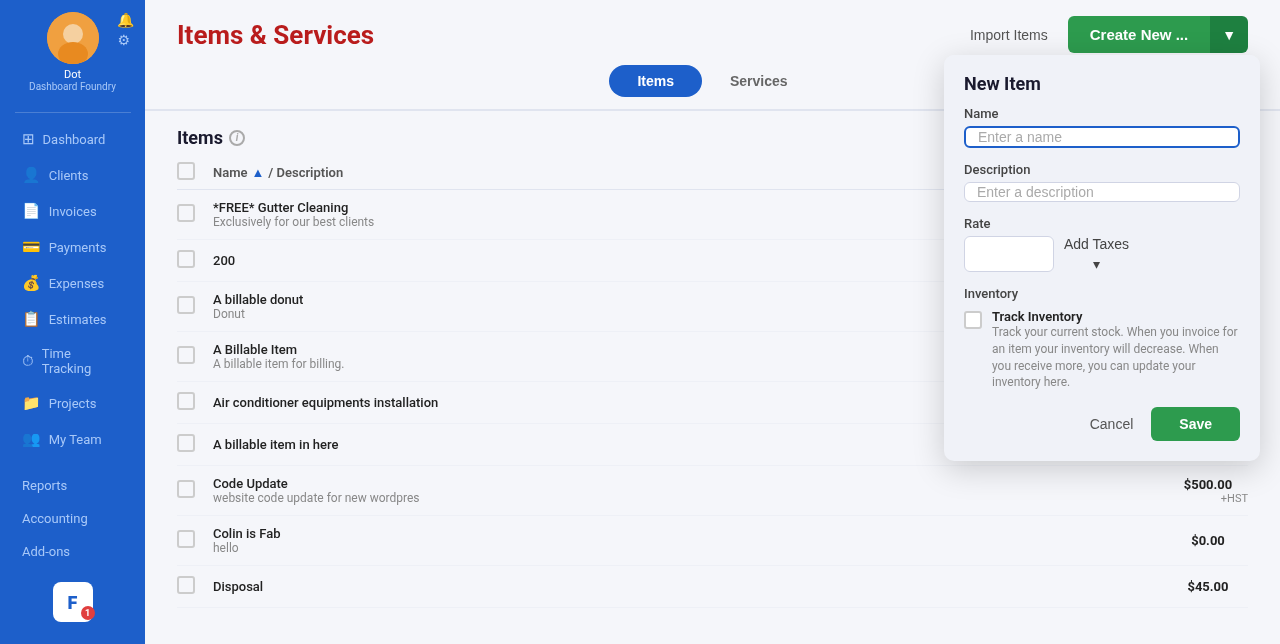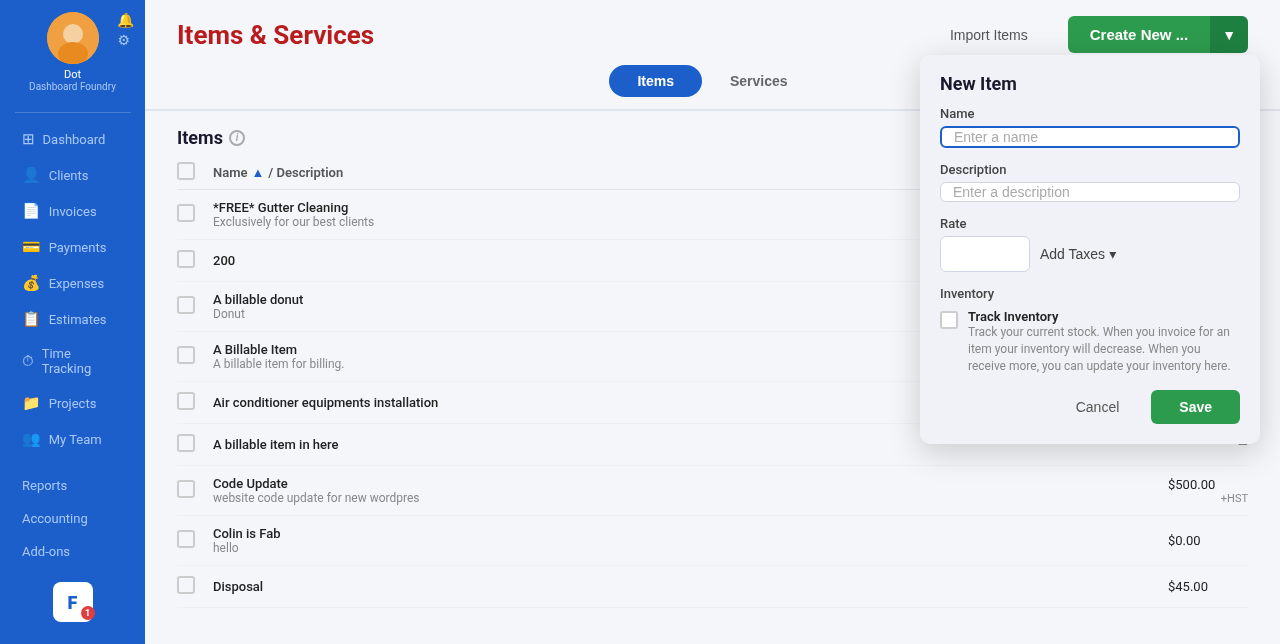--- a/index.html
+++ b/index.html
@@ -123,21 +123,21 @@
       background: #f5f6fa;
     }
     .main-title {
       font-size: 26px;
       font-weight: 700;
       color: #b91c1c;
     }
     .header-actions {
       display: flex;
       align-items: center;
-      gap: 28px;
+      gap: 8px;
       justify-content: space-between;
     }
     .import-btn {
       background: transparent;
       border: none;
       color: #555;
       font-size: 14px;
       cursor: pointer;
       padding: 6px 12px;
     }
@@ -238,38 +238,38 @@
       align-items: center;
       padding: 10px 0;
       border-bottom: 1px solid #eef0f6;
       font-size: 13px;
     }
     .item-row .col-check { width: 36px; }
     .item-row .col-info { flex: 1; }
     .item-row .item-name { font-weight: 500; color: #222; }
     .item-row .item-desc { color: #888; font-size: 12px; }
     .item-row .col-value { margin-left: auto; color: #888; font-size: 13px; }
-    .item-row .col-price { text-align: left; font-weight: 400; color: #222; font-size: 13px; min-width: 80px; }
+    .item-row .col-price { text-align: center; font-weight: 700; color: #222; font-size: 13px; min-width: 80px; }
     .item-row .col-tax { color: #888; font-size: 11px; text-align: right; }
 
     .custom-checkbox {
       width: 18px;
       height: 18px;
       border: 2px solid #ccc;
       border-radius: 3px;
       display: inline-block;
       cursor: pointer;
     }
 
     
     .new-item-panel {
       position: absolute;
       top: 55px;
       right: 20px;
-      width: 340px;
+      width: 316px;
       background: #f0f2f8;
       border-radius: 10px;
       box-shadow: 0 8px 32px rgba(0,0,0,0.18);
       z-index: 20;
       padding: 0 0 20px;
       overflow: hidden;
     }
     .panel-header {
       padding: 18px 20px 12px;
       font-size: 18px;
@@ -322,20 +322,21 @@
     }
     .add-taxes-btn {
       background: transparent;
       border: none;
       color: #444;
       font-size: 14px;
       cursor: pointer;
       display: flex;
       align-items: center;
       gap: 4px;
+      flex-direction: column;
     }
 
     .inventory-section {
       margin-bottom: 16px;
     }
     .inventory-label {
       font-size: 13px;
       color: #444;
       font-weight: 500;
       margin-bottom: 8px;
@@ -364,21 +365,21 @@
     .track-inventory-text .track-desc {
       font-size: 12px;
       color: #888;
       line-height: 1.4;
     }
 
     .panel-footer {
       display: flex;
       justify-content: flex-end;
       align-items: center;
-      gap: 20px;
+      gap: 6px;
       padding: 0 20px;
       margin-top: 4px;
     }
     .cancel-btn {
       background: transparent;
       border: none;
       color: #555;
       font-size: 14px;
       font-weight: 500;
       cursor: pointer;

